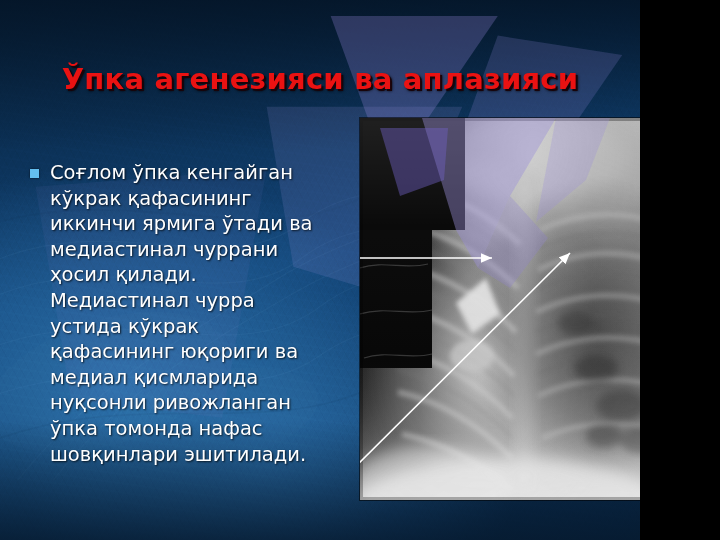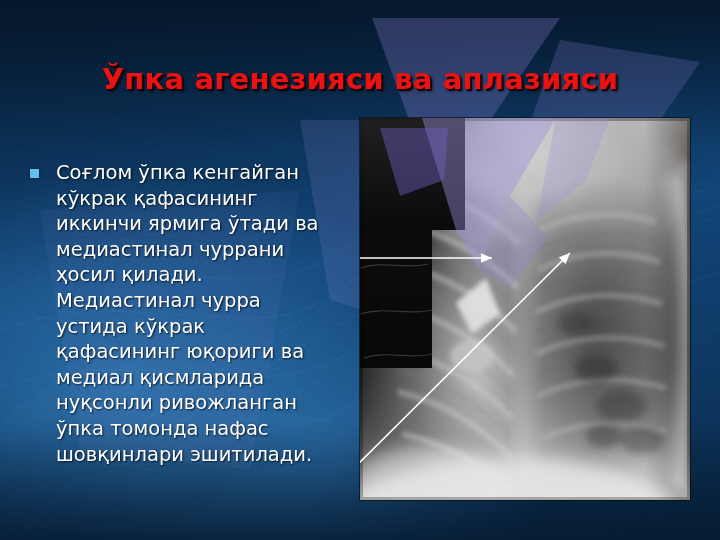--- a/index.html
+++ b/index.html
@@ -2,21 +2,21 @@
 <html><head>
 <meta charset="utf-8">
 <style>
   html, body {
     margin: 0;
     padding: 0;
     background: #000;
   }
   #slide {
     position: relative;
-    width: 720px;
+    width: 640px;
     height: 540px;
     overflow: hidden;
     font-family: "DejaVu Sans", "Liberation Sans", sans-serif;
     background: #0d3660;
   }
 
   
   .bg-base {
     position: absolute;
     inset: 0;
@@ -78,21 +78,20 @@
   
   .body-block {
     position: absolute;
     left: 30px;
     top: 160px;
     width: 330px;
   }
   .bullet-row {
     display: flex;
     align-items: flex-start;
-    gap: 6px;
   }
   .bullet-mark {
     flex: 0 0 auto;
     width: 9px;
     height: 9px;
     margin-top: 9px;
     margin-right: 11px;
     background: #63bff0;
     box-shadow: 0 0 2px rgba(0,0,0,.7);
   }

